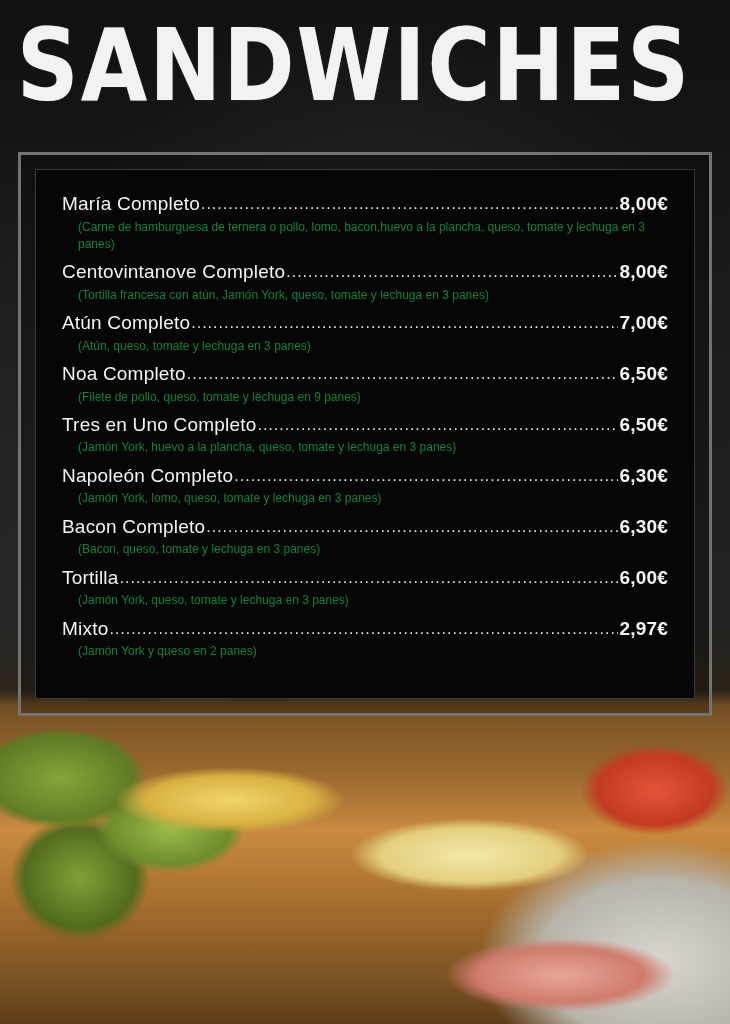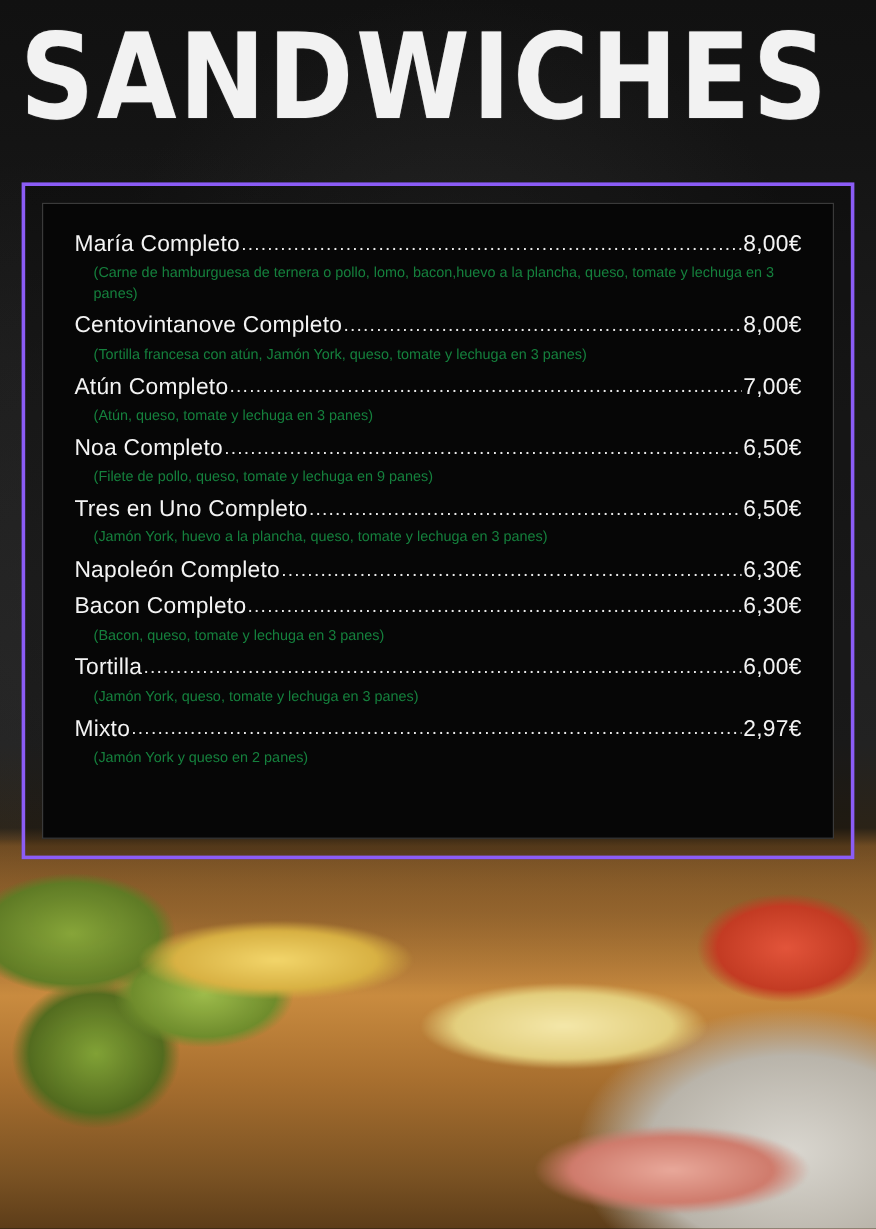--- a/index.html
+++ b/index.html
@@ -118,21 +118,21 @@
     -webkit-text-stroke: 0px transparent;
     transform: scaleY(1.15);
     text-shadow: 0 0 1px rgba(255,255,255,.4);
   }
 
   
   .panel-frame {
     position: absolute;
     left: 18px; top: 152px;
     width: 694px; height: 564px;
-    border: 3px solid #8b5cf6;
+    border: 3px solid #737373;
     background: rgba(0,0,0,0.25);
     z-index: 6;
     padding: 14px;
   }
   .panel {
     width: 100%;
     height: 100%;
     background: #060606;
     border: 1px solid #3a3a3a;
     padding: 20px 26px 18px 26px;
@@ -153,21 +153,21 @@
   .dots {
     flex: 1 1 auto;
     overflow: hidden;
     white-space: nowrap;
     margin: 0 1px;
     color: #e8e8e8;
     font-size: 16px;
     letter-spacing: 1px;
     transform: translateY(-1px);
   }
-  .item-price { white-space: nowrap; }
+  .item-price { white-space: nowrap; font-weight: bold; }
   .item-desc {
     color: #15803d;
     font-size: 12px;
     line-height: 1.45;
     padding-left: 16px;
     margin: 0 0 5px 0;
     max-width: 620px;
   }
 </style>
 </head>
@@ -233,20 +233,21 @@
       </div>
       <div class="item-desc">(Jamón York, huevo a la plancha, queso, tomate y lechuga en 3 panes)</div>
     </div>
 
     <div class="item">
       <div class="item-line">
         <span class="item-name">Napoleón  Completo</span>
         <span class="dots">................................................................................................................................................................</span>
         <span class="item-price">6,30€</span>
       </div>
+      <div class="item-desc">(Jamón York, lomo, queso, tomate y lechuga en 3 panes)</div>
     </div>
 
     <div class="item">
       <div class="item-line">
         <span class="item-name">Bacon Completo</span>
         <span class="dots">................................................................................................................................................................</span>
         <span class="item-price">6,30€</span>
       </div>
       <div class="item-desc">(Bacon, queso, tomate y lechuga en 3 panes)</div>
     </div>

